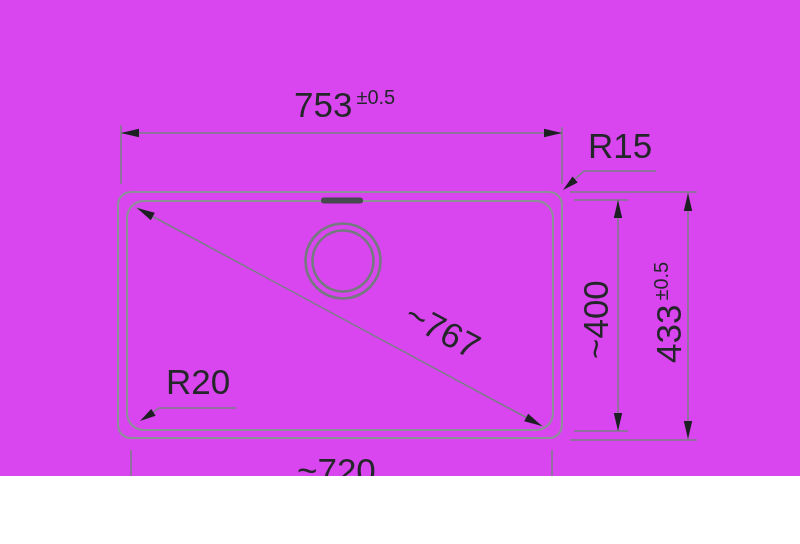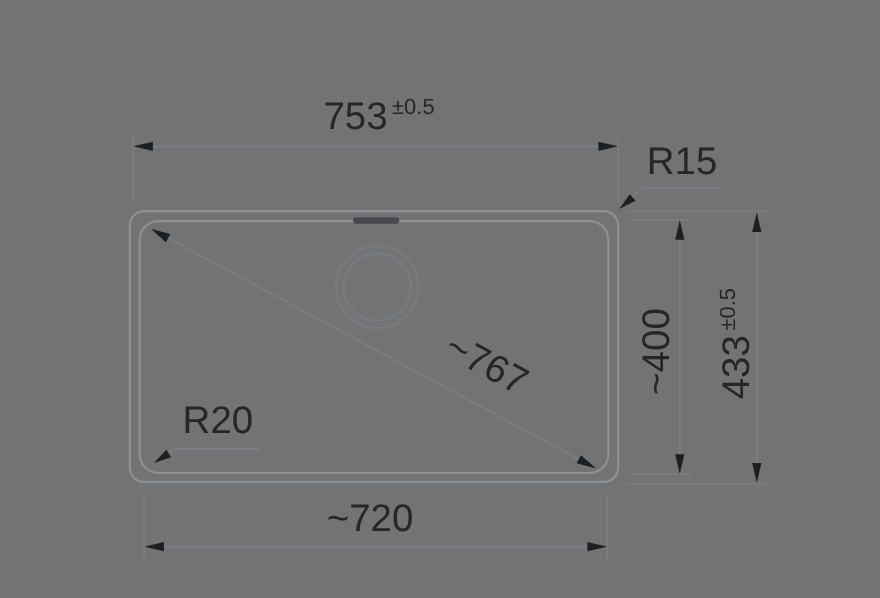--- a/index.html
+++ b/index.html
@@ -1,17 +1,17 @@
 <!DOCTYPE html>
 <html><head>
 <meta charset="utf-8">
 <style>
   html,body{margin:0;padding:0;background:#ffffff;}
   .canvas{
-    position:relative;width:800px;height:544px;background:#737373;overflow:hidden;
+    position:relative;width:800px;height:476px;background:#d946ef;overflow:hidden;
     font-family:"Liberation Sans", sans-serif;
   }
   svg{display:block;}
   .oline{fill:none;stroke:#8b9196;stroke-width:2;}
   .dline{fill:none;stroke:#797f85;stroke-width:1.5;}
   .ah{fill:#1d2023;stroke:none;}
   .drain{fill:none;stroke:#747a7f;stroke-width:2.6;}
   .slot{fill:#46494d;stroke:none;}
   .dim-text{font-family:"Liberation Sans",sans-serif;font-size:35px;fill:#24272a;}
   .sup{font-size:20px;}

